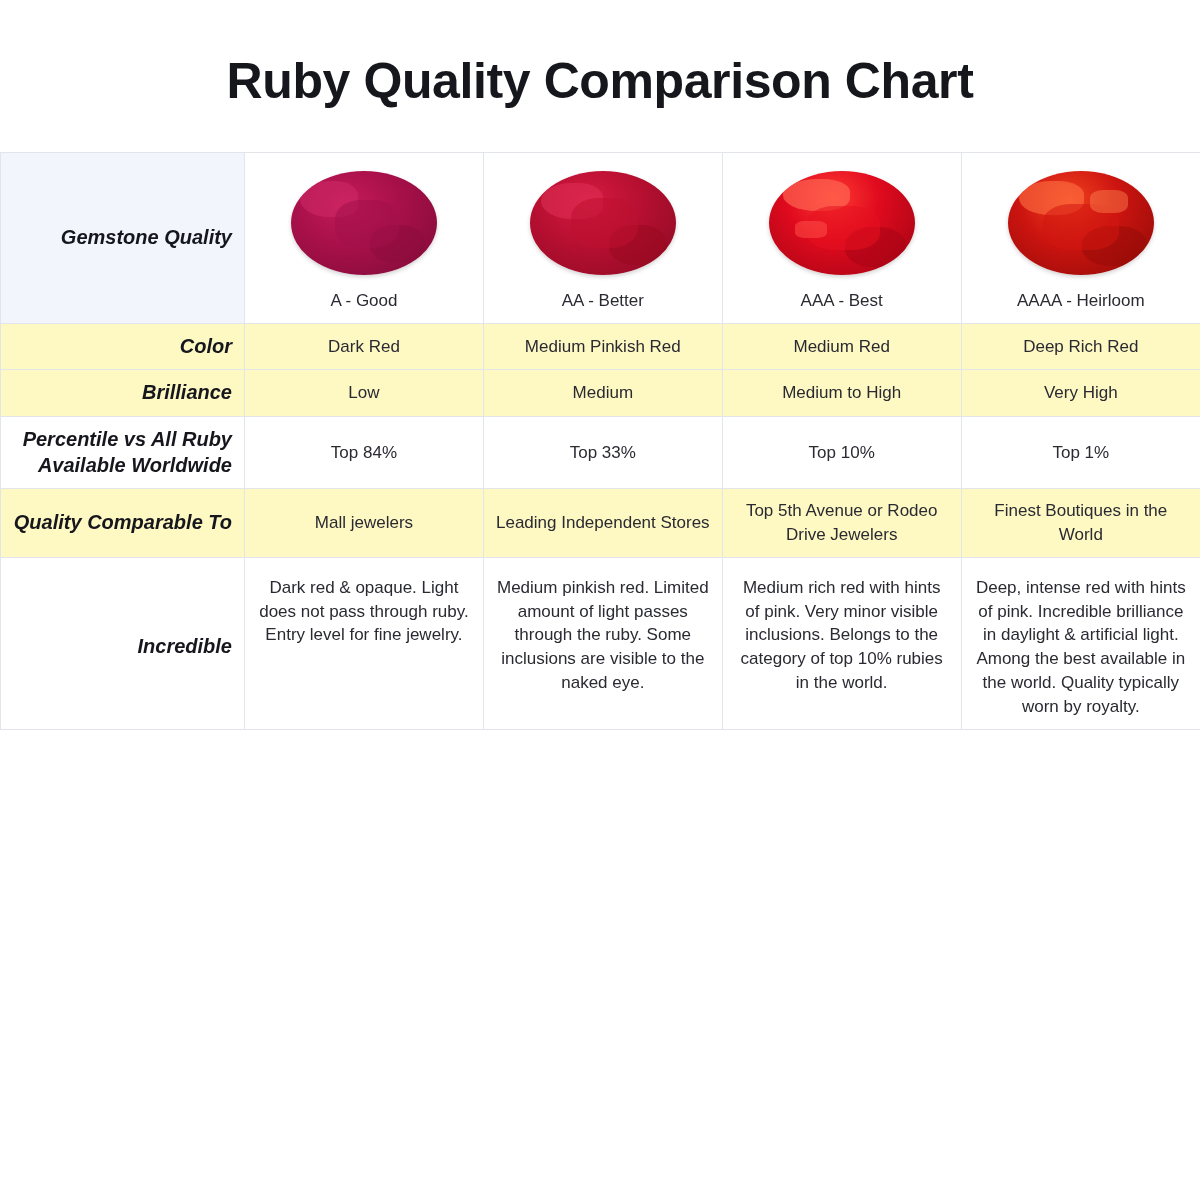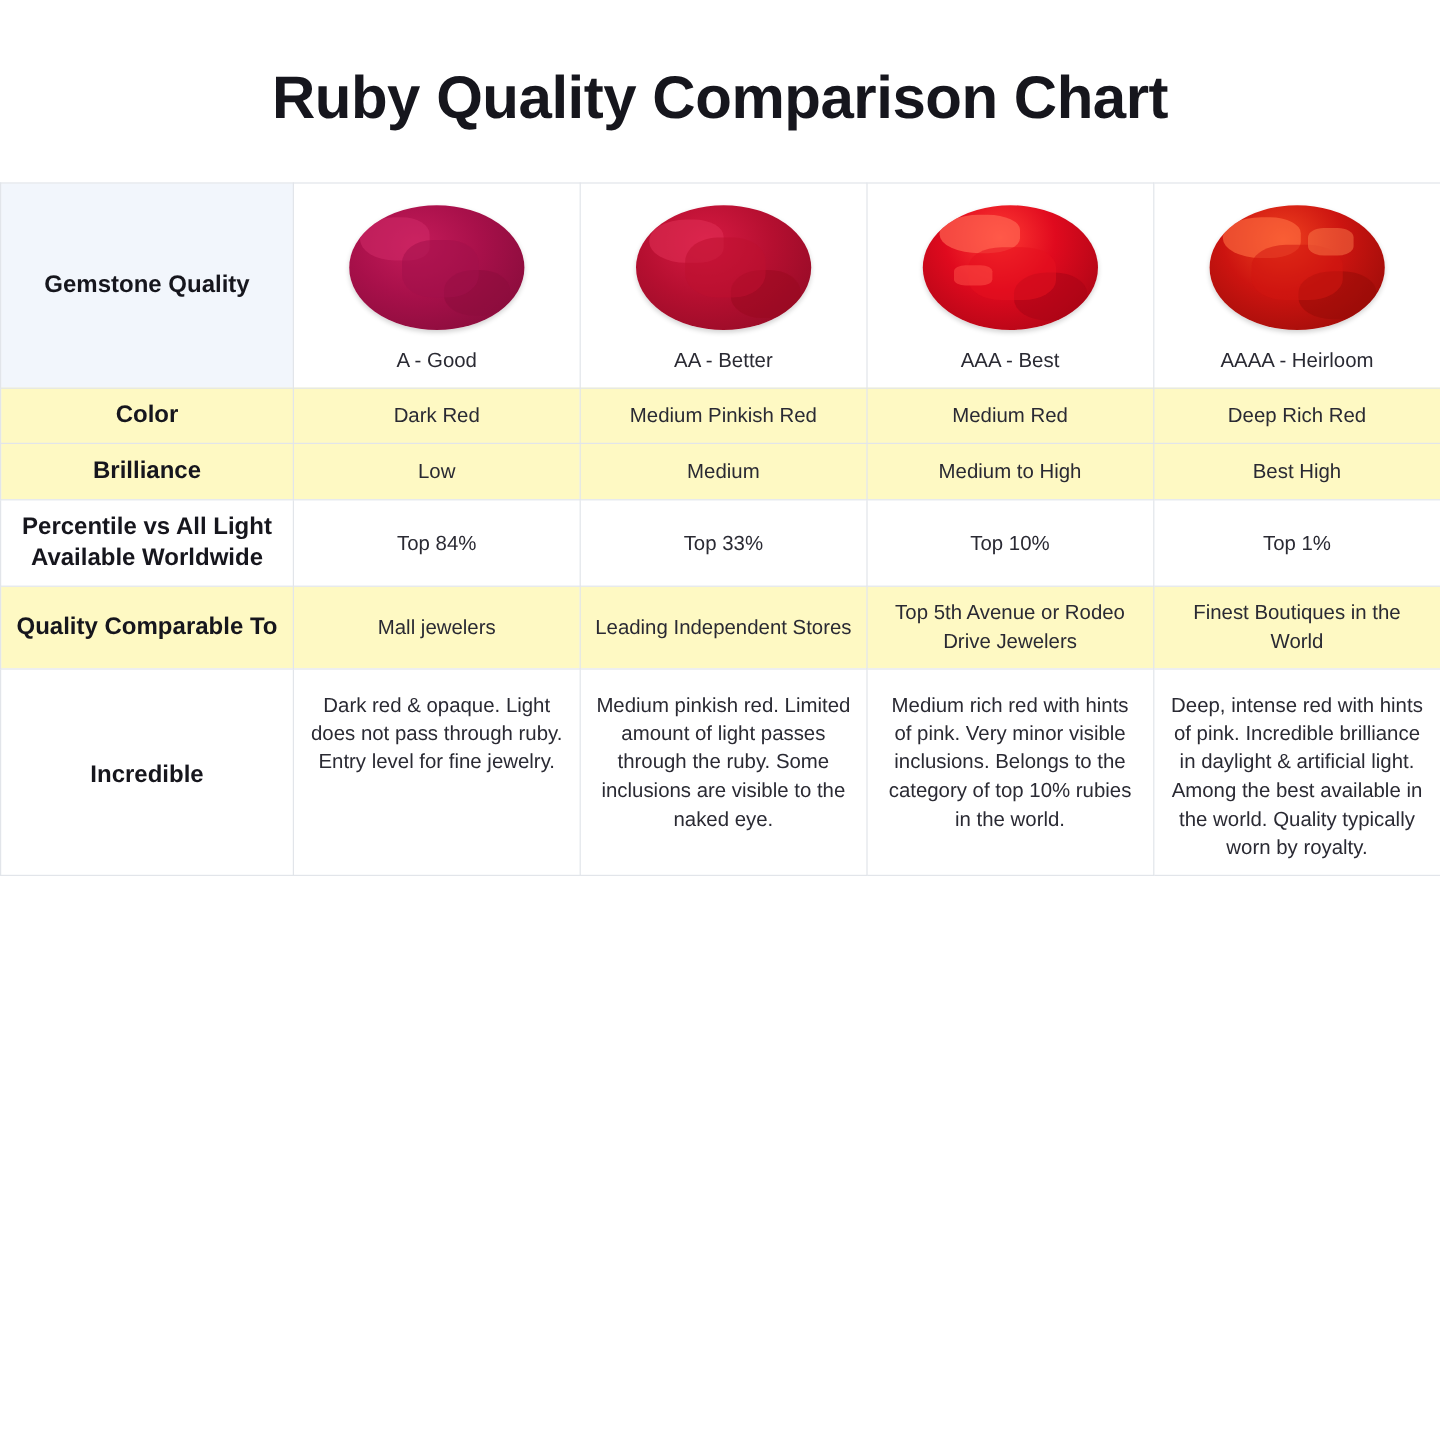--- a/index.html
+++ b/index.html
@@ -39,25 +39,26 @@
     border-left: 1px solid #e2e5ea;
     border-right: 1px solid #e2e5ea;
     vertical-align: middle;
     padding: 10px 12px;
   }
   td.label-cell {
     width: 244px;
     font-size: 20px;
     font-weight: bold;
     color: #16161d;
-    text-align: center;
+    text-align: right;
     padding-left: 32px;
     padding-right: 14px;
     line-height: 1.28;
     border-left: none;
+    font-style: italic;
   }
   td.data-cell {
     text-align: center;
     font-size: 17px;
     color: #2a2a33;
     line-height: 1.4;
   }
   td.data-cell.last { border-right: none; }
   
   tr.shaded td { background: #fef9c3; }
@@ -164,25 +165,25 @@
       <td class="data-cell">Medium Red</td>
       <td class="data-cell last">Deep Rich Red</td>
     </tr>
 
 
     <tr class="shaded">
       <td class="label-cell">Brilliance</td>
       <td class="data-cell">Low</td>
       <td class="data-cell">Medium</td>
       <td class="data-cell">Medium to High</td>
-      <td class="data-cell last">Best High</td>
+      <td class="data-cell last">Very High</td>
     </tr>
 
     <tr class="plain">
-      <td class="label-cell">Percentile vs All Light Available Worldwide</td>
+      <td class="label-cell">Percentile vs All Ruby Available Worldwide</td>
       <td class="data-cell">Top 84%</td>
       <td class="data-cell">Top 33%</td>
       <td class="data-cell">Top 10%</td>
       <td class="data-cell last">Top 1%</td>
     </tr>
 
     <tr class="shaded">
       <td class="label-cell">Quality Comparable To</td>
       <td class="data-cell">Mall jewelers</td>
       <td class="data-cell">Leading Independent Stores</td>

